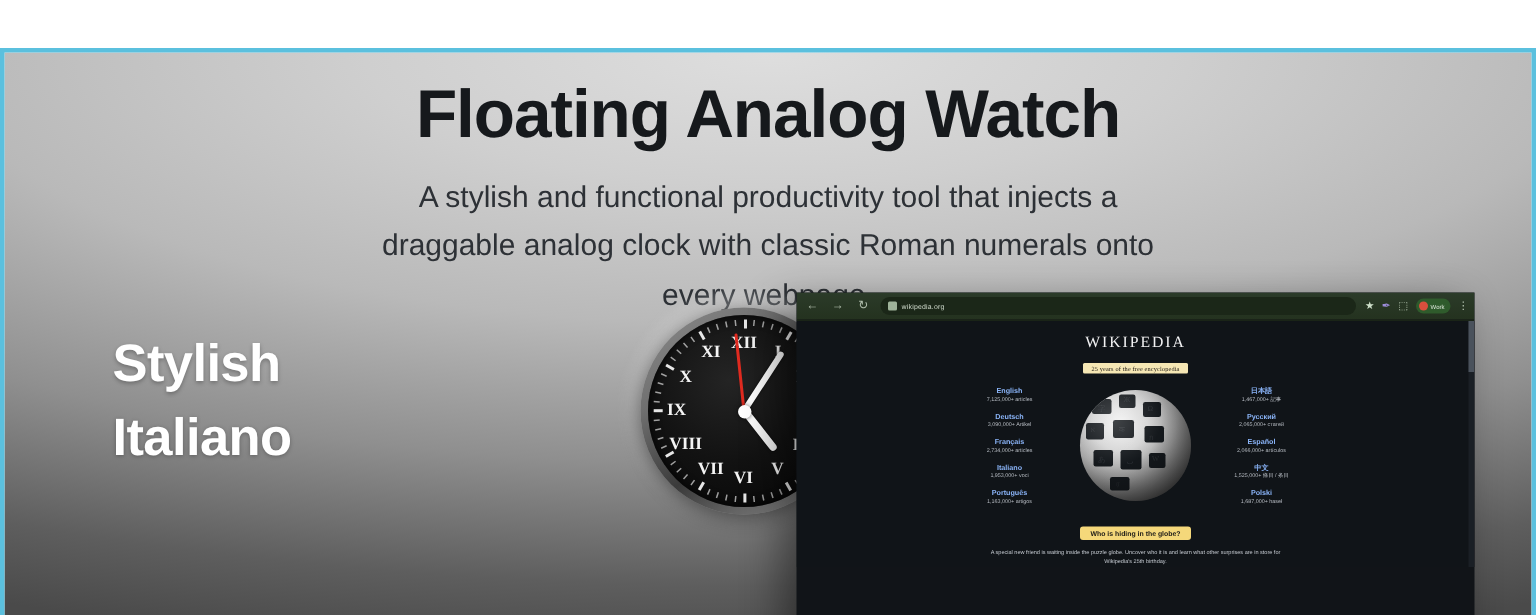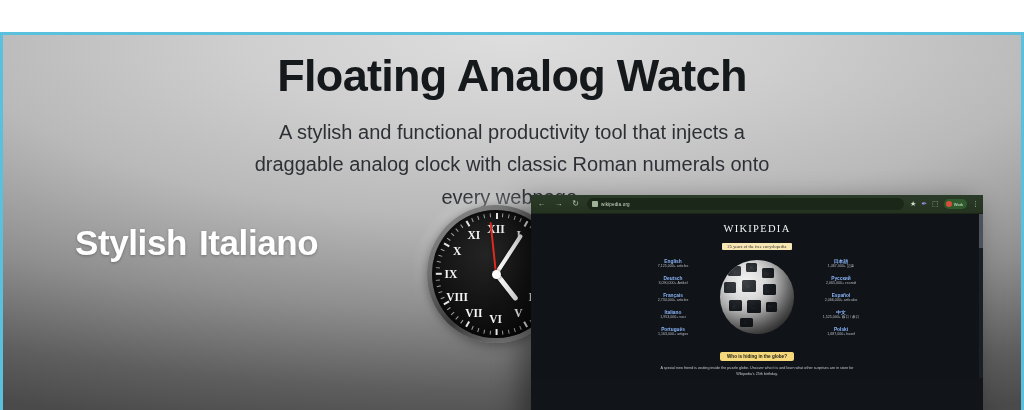--- a/index.html
+++ b/index.html
@@ -28,21 +28,21 @@
     color: #16191c; line-height: 1.18;
   }
   #subtitle {
     margin: 14px auto 0; width: 560px;
     font-size: 20px; line-height: 1.62; color: #2d3136;
   }
 
   
   #features {
     position: absolute; left: 72px; top: 189px;
-    display: flex; flex-direction: row; gap: 12px;
+    display: flex; flex-direction: column; gap: 12px;
   }
   .feature-line {
     font-size: 35px; font-weight: bold; color: #ffffff;
     letter-spacing: -0.4px; line-height: 1.06;
     text-shadow: 0 1px 3px rgba(0,0,0,.28);
   }
 
   
   #clock-wrap {
     position: absolute; left: 424px; top: 170px;

